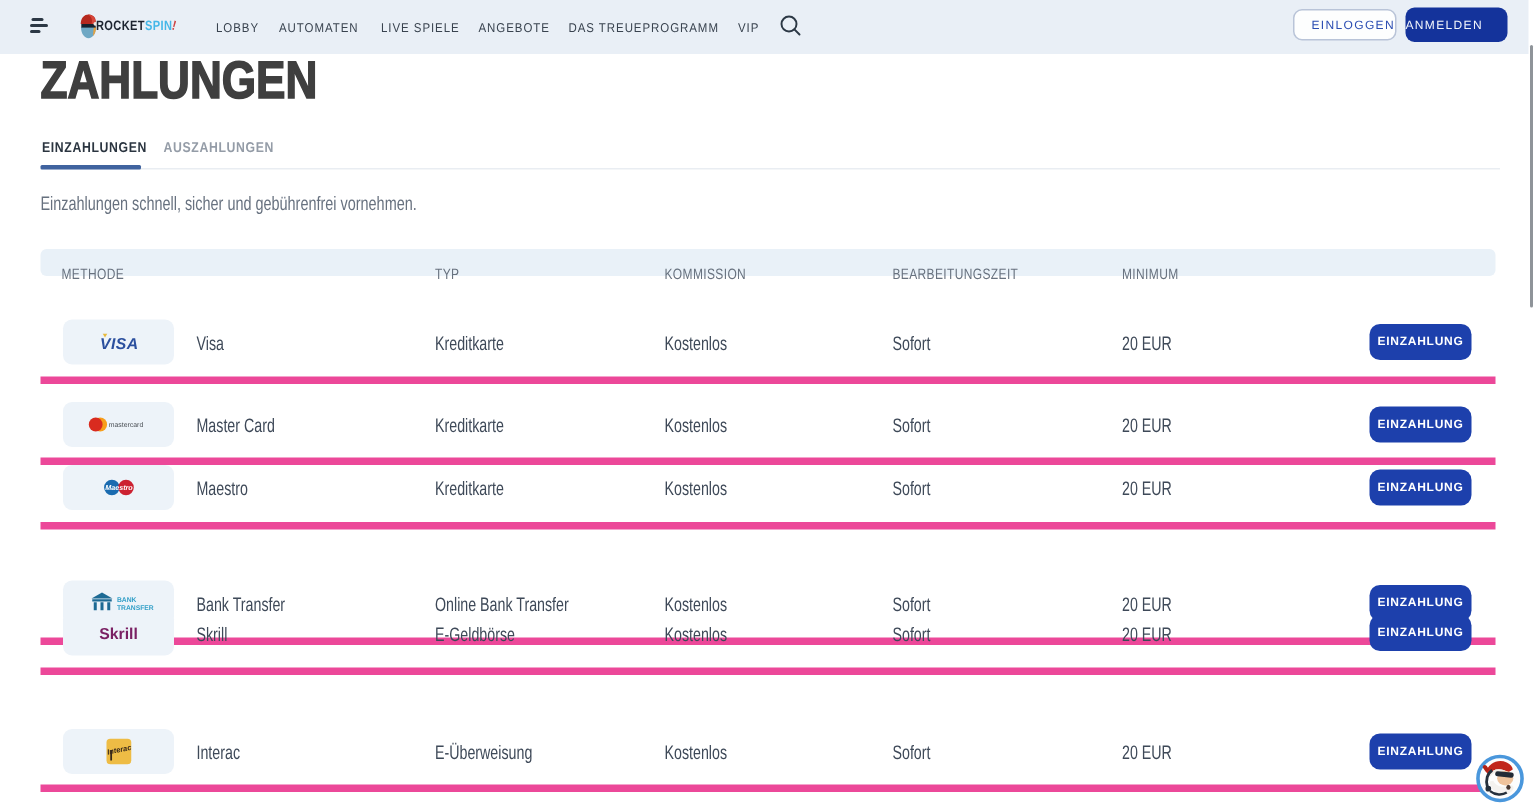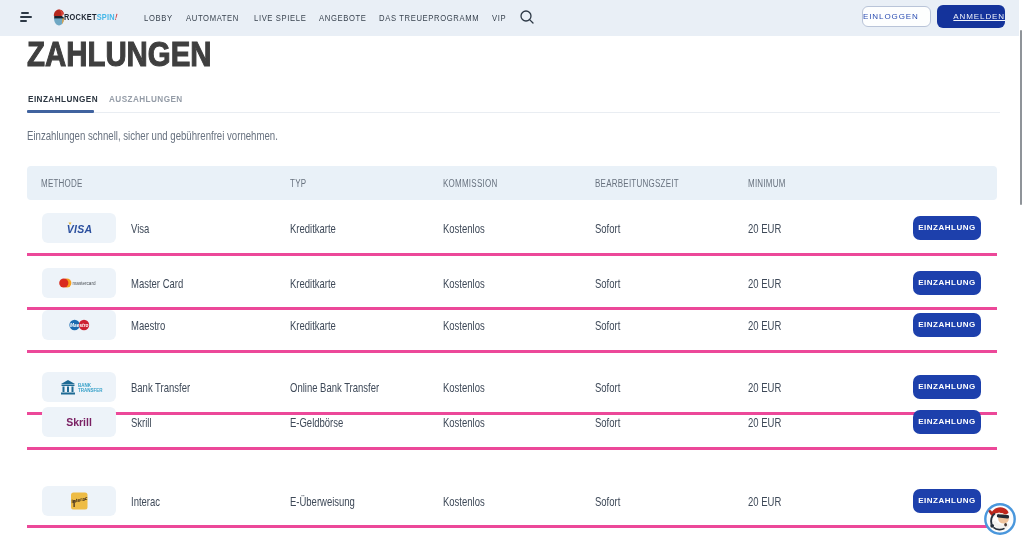--- a/index.html
+++ b/index.html
@@ -5,36 +5,36 @@
 *{margin:0;padding:0;box-sizing:border-box;}
 html,body{width:1024px;height:540px;overflow:hidden;background:#fff;
   font-family:"Liberation Sans",sans-serif;position:relative;}
 .abs{position:absolute;}
 
 
 #topbar{position:absolute;left:0;top:0;width:1024px;height:36px;background:#e9eff6;}
 #burger span{position:absolute;height:1.6px;background:#2c3845;border-radius:1px;}
 .nav{position:absolute;top:13px;font-size:8.5px;letter-spacing:0.7px;color:#39434f;font-weight:normal;white-space:nowrap;transform:scaleX(0.9);transform-origin:left top;}
 #btn-login{position:absolute;left:862px;top:6px;width:69px;height:21px;border:1px solid #b9c4d8;border-radius:6px;
-  background:#fdfefe;color:#2b4db2;font-size:8px;font-weight:normal;letter-spacing:0.9px;text-align:left;line-height:20px;}
+  background:#fdfefe;color:#2b4db2;font-size:8px;font-weight:normal;letter-spacing:0.9px;text-align:right;line-height:20px;}
 #btn-reg{position:absolute;left:937px;top:5px;width:68px;height:23px;border-radius:6px;
-  background:#14339b;color:#f2f5fb;font-size:8px;font-weight:normal;letter-spacing:0.9px;text-align:right;line-height:23px;text-decoration:underline;}
+  background:#14339b;color:#f2f5fb;font-size:8px;font-weight:normal;letter-spacing:0.9px;text-align:left;line-height:23px;}
 
 
 #h1{position:absolute;left:27px;top:34px;font-size:35px;font-weight:bold;color:#3f3f3f;-webkit-text-stroke:1.1px #3f3f3f;
   letter-spacing:0px;transform:scaleX(0.84);transform-origin:left top;white-space:nowrap;}
 .tab{position:absolute;top:92.5px;font-size:9.5px;font-weight:bold;letter-spacing:0.5px;transform:scaleX(0.86);transform-origin:left top;}
 #tabline{position:absolute;left:27px;top:112px;width:973px;height:1px;background:#e9edf2;}
 #tabactive{position:absolute;left:27px;top:110px;width:67px;height:3px;background:#40639f;border-radius:1px;}
 #desc{position:absolute;left:27px;top:127.5px;font-size:13px;color:#67717f;transform:scaleX(0.74);transform-origin:left top;white-space:nowrap;}
 
 
-#thead{position:absolute;left:27px;top:166px;width:970px;height:34px;background:#e9f1f8;border-radius:4px;}
+#thead{position:absolute;left:27px;top:166px;width:970px;height:18px;background:#e9f1f8;border-radius:4px;}
 .hcell{position:absolute;top:11.5px;font-size:10px;color:#68727f;font-weight:normal;letter-spacing:0.3px;transform:scaleX(0.8);transform-origin:left top;}
-.row{position:absolute;left:27px;width:970px;height:54.5px;border-bottom:3px solid #ec4899;}
+.row{position:absolute;left:27px;width:970px;height:54.5px;border-bottom:5px solid #ec4899;}
 .badge{position:absolute;left:15px;top:12px;width:74px;height:30px;background:#edf3f9;border-radius:6px;}
 .cell{position:absolute;font-size:13px;color:#3e4958;top:20px;white-space:nowrap;transform:scaleX(0.73);transform-origin:left top;}
 .cname{left:104px;}
 .ctype{left:263px;}
 .ckom{left:416px;}
 .cbea{left:568px;}
 .cmin{left:721px;}
 .cbtn{position:absolute;left:886px;top:15px;width:68px;height:24px;background:#1d40ac;border-radius:7px;
   color:#fff;font-size:8px;font-weight:bold;letter-spacing:0.5px;text-align:center;line-height:24px;}
 
@@ -131,21 +131,21 @@
     <text x="37.3" y="16.8" text-anchor="middle" font-family="Liberation Sans" font-size="4.8" font-weight="bold" font-style="italic" fill="#fff">Maestro</text>
   </svg></div>
   <div class="cell cname">Maestro</div>
   <div class="cell ctype">Kreditkarte</div>
   <div class="cell ckom">Kostenlos</div>
   <div class="cell cbea">Sofort</div>
   <div class="cell cmin">20 EUR</div>
   <div class="cbtn">EINZAHLUNG</div>
 </div>
 
-<div class="row" style="top:360px;">
+<div class="row" style="top:375px;">
   <div class="badge"><svg width="74" height="30" viewBox="0 0 74 30">
     <g fill="#1d6a94">
       <path d="M19 12 L26 8 L33 12 Z"></path>
       <rect x="19.5" y="12.5" width="13" height="1.5"></rect>
       <rect x="20.5" y="14.5" width="2" height="5.5"></rect>
       <rect x="25" y="14.5" width="2" height="5.5"></rect>
       <rect x="29.5" y="14.5" width="2" height="5.5"></rect>
       <rect x="19" y="20.5" width="14" height="2"></rect>
     </g>
     <text x="36" y="14.5" font-family="Liberation Sans" font-size="4.5" font-weight="bold" fill="#35a0c8">BANK</text>

